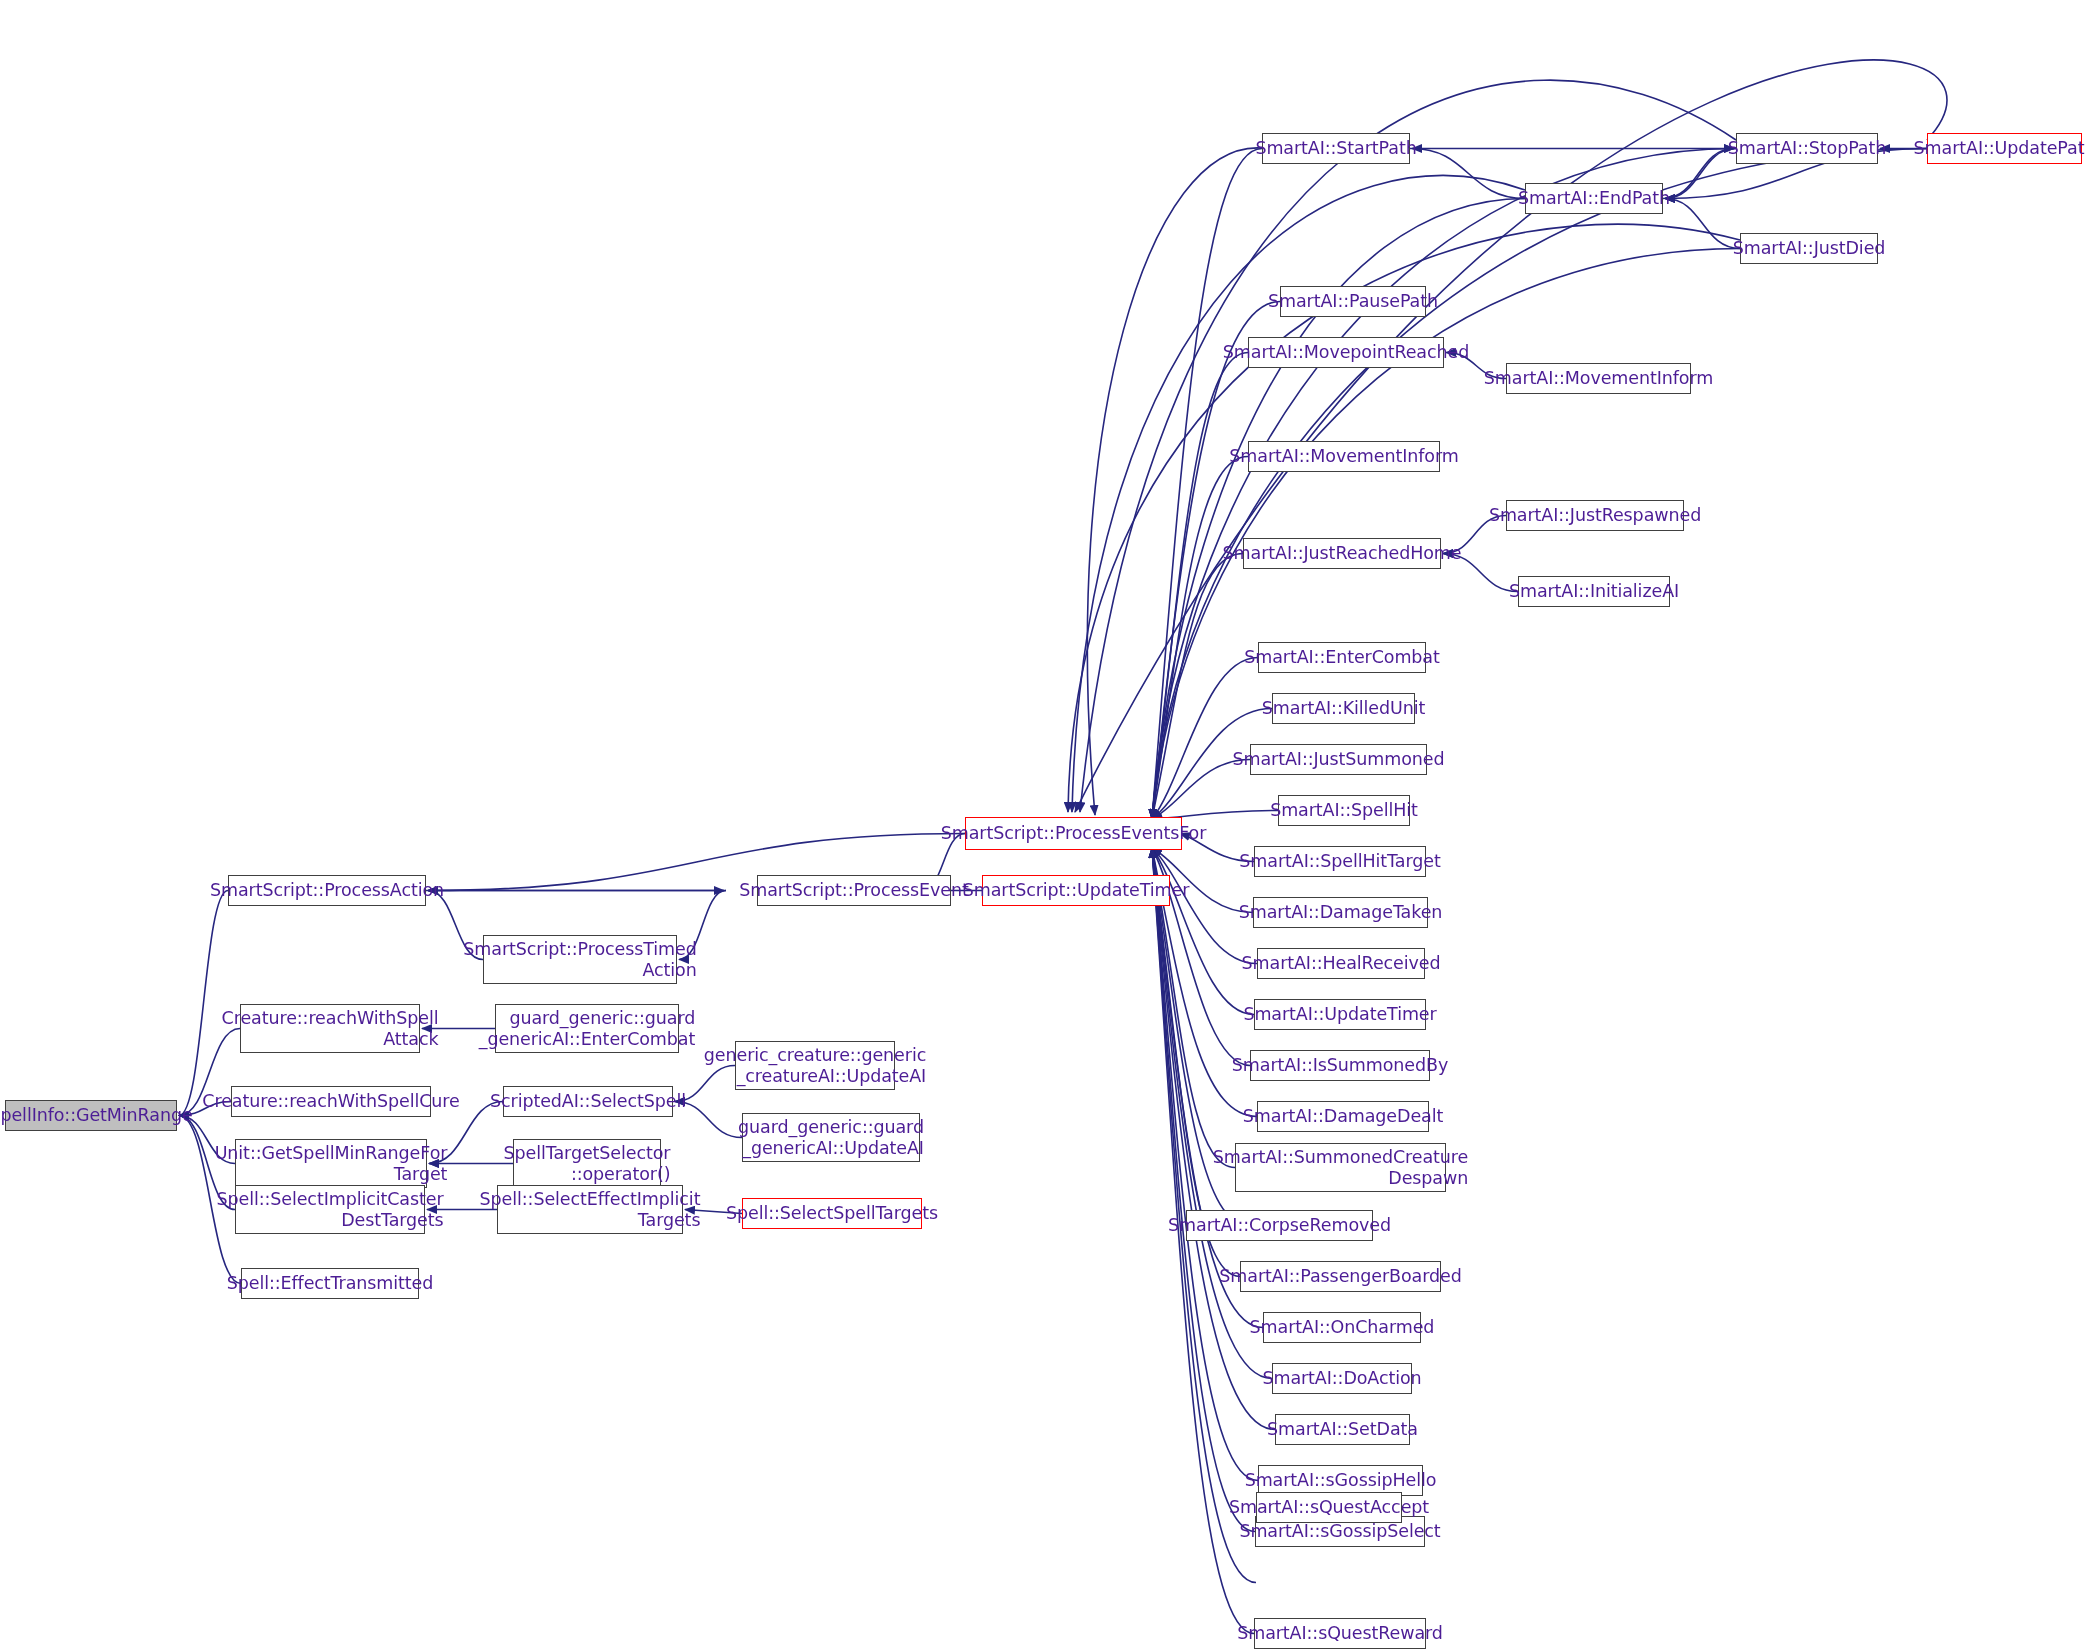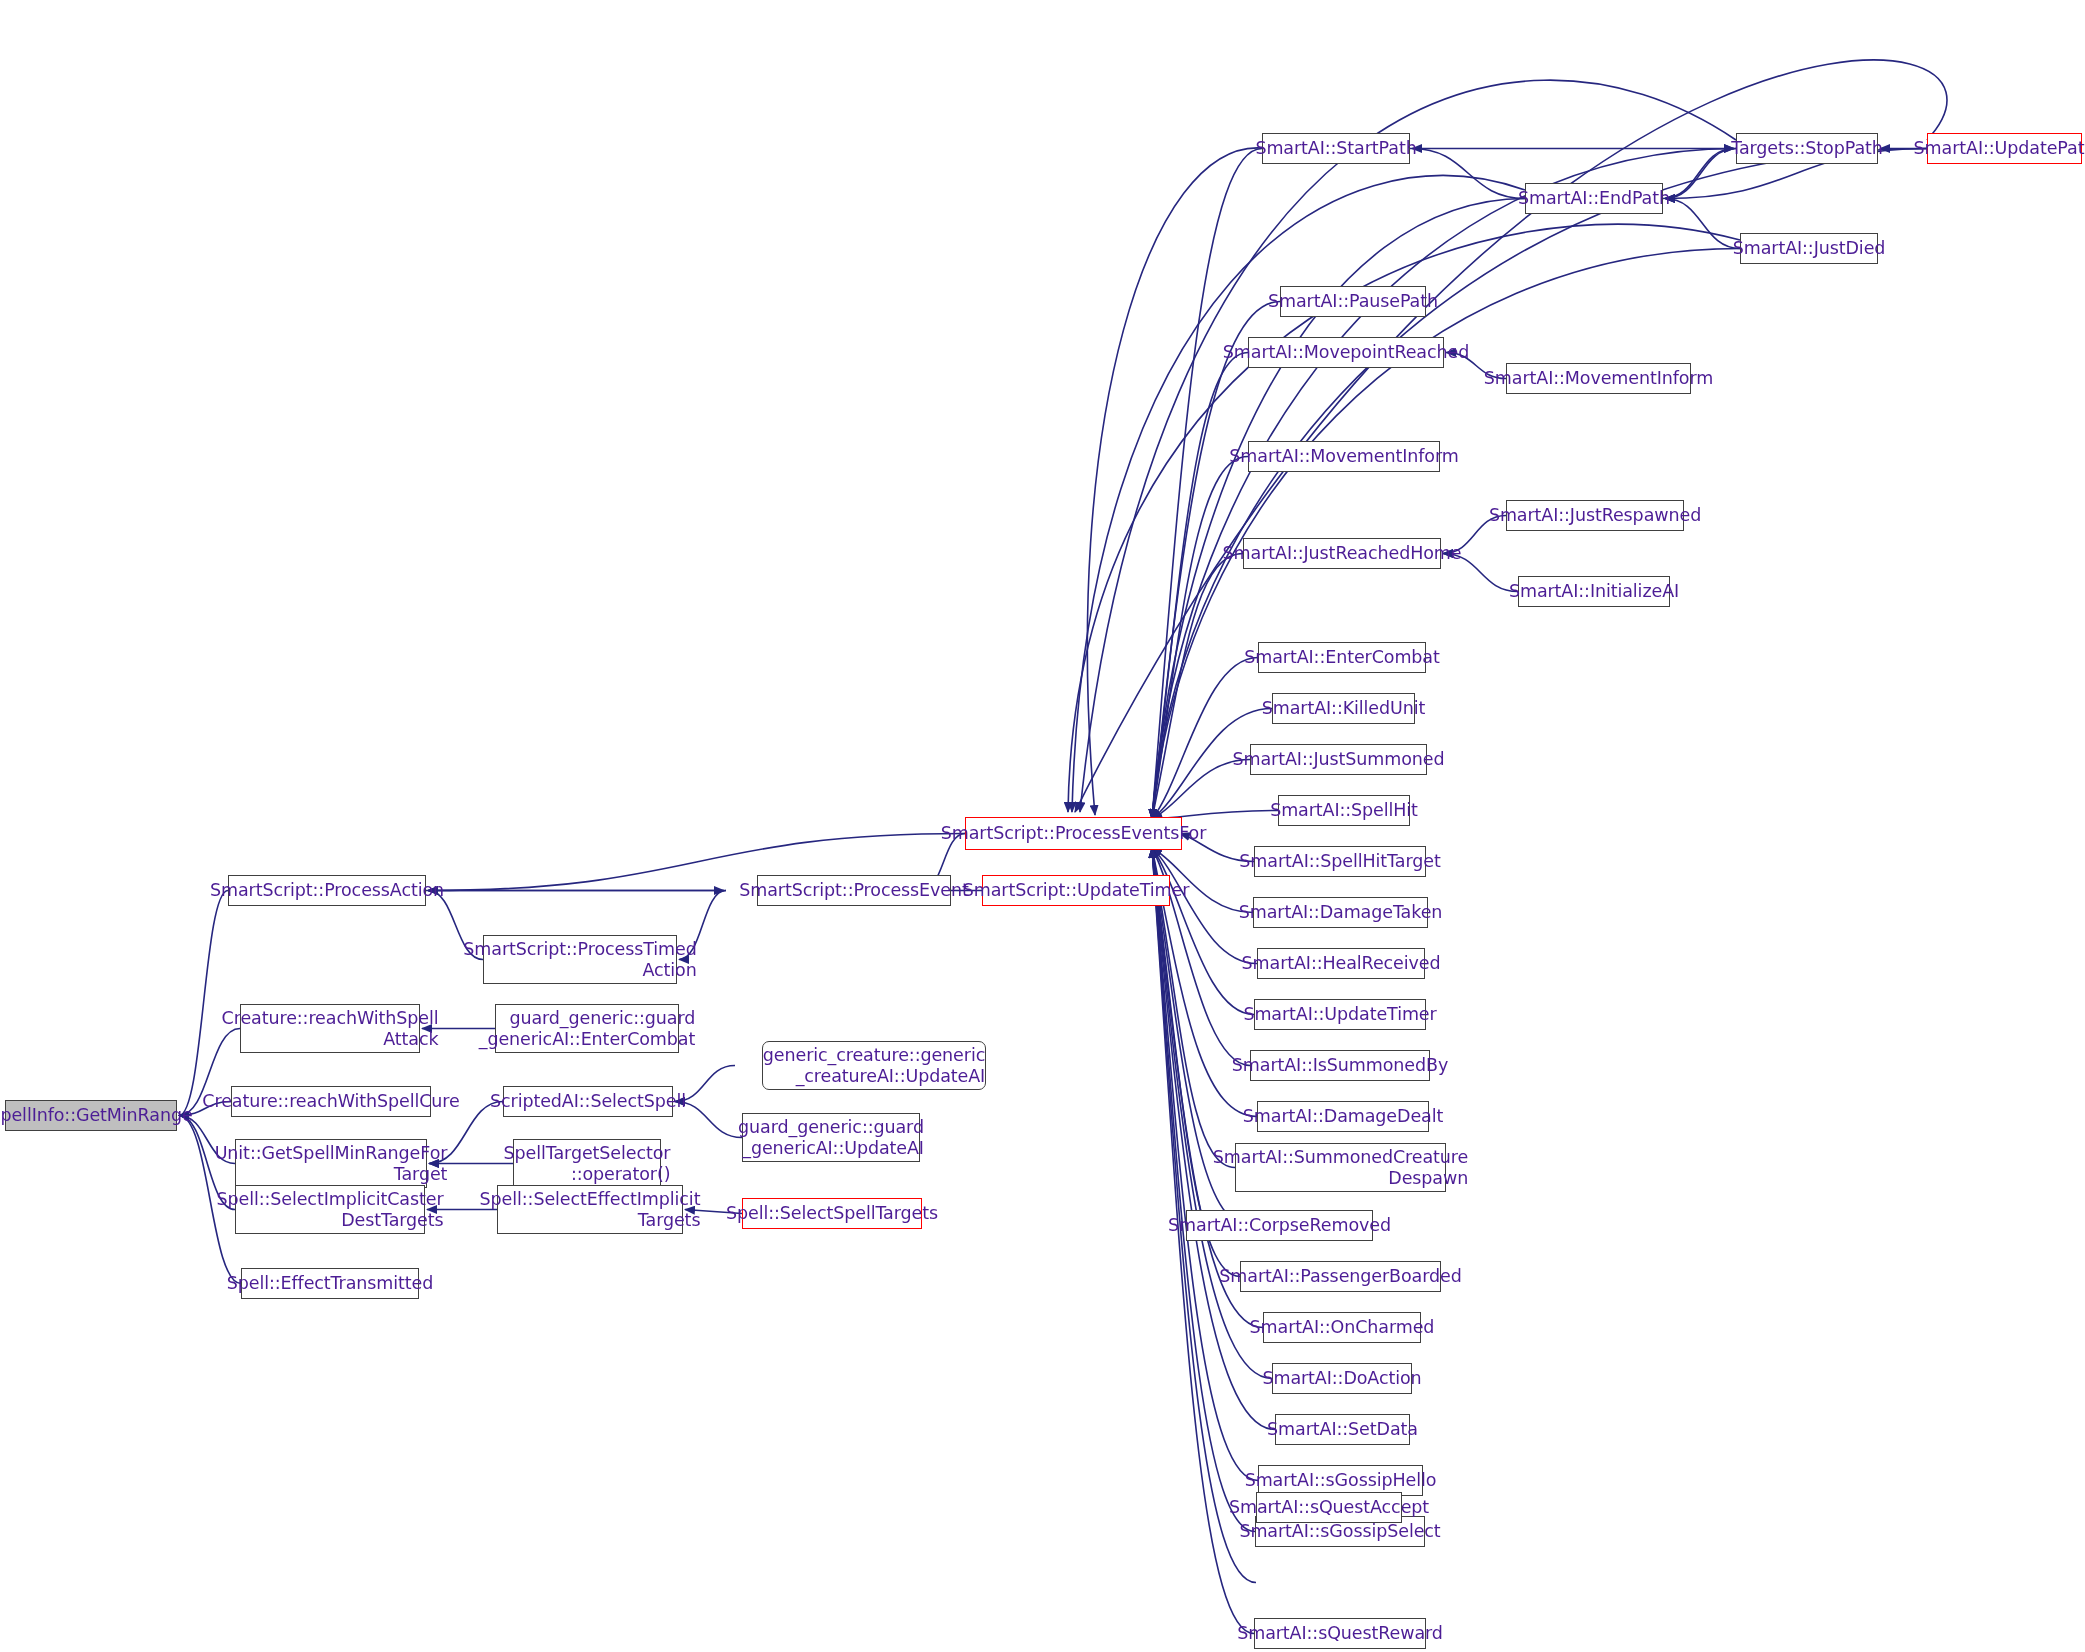--- a/index.html
+++ b/index.html
@@ -112,33 +112,33 @@
       <div class="node" style="left: 235px; top: 1185px; width: 190px; height: 49px;">Spell::SelectImplicitCaster
 DestTargets</div>
       <div class="node" style="left: 241px; top: 1268px; width: 178px; height: 31px;">Spell::EffectTransmitted</div>
       <div class="node" style="left: 495px; top: 1004px; width: 184px; height: 49px;">guard_generic::guard
 _genericAI::EnterCombat</div>
       <div class="node" style="left: 503px; top: 1086px; width: 170px; height: 31px;">ScriptedAI::SelectSpell</div>
       <div class="node" style="left: 513px; top: 1139px; width: 148px; height: 49px;">SpellTargetSelector
 ::operator()</div>
       <div class="node" style="left: 497px; top: 1185px; width: 186px; height: 49px;">Spell::SelectEffectImplicit
 Targets</div>
-      <div class="node" style="left: 762px; top: 1041px; width: 224px; height: 49px; border-radius: 7px;">generic_creature::generic
+      <div class="node" style="left: 735px; top: 1041px; width: 160px; height: 49px;">generic_creature::generic
 _creatureAI::UpdateAI</div>
       <div class="node" style="left: 742px; top: 1113px; width: 178px; height: 49px;">guard_generic::guard
 _genericAI::UpdateAI</div>
       <div class="node red" style="left: 742px; top: 1198px; width: 180px; height: 31px;">Spell::SelectSpellTargets</div>
       <div class="node" style="left: 228px; top: 875px; width: 198px; height: 31px;">SmartScript::ProcessAction</div>
       <div class="node" style="left: 726px; top: 875px; width: 194px; height: 31px; margin-left: 31px;">SmartScript::ProcessEvent</div>
       <div class="node" style="left: 483px; top: 935px; width: 194px; height: 49px;">SmartScript::ProcessTimed
 Action</div>
       <div class="node red" style="left: 965px; top: 817px; width: 217px; height: 33px;">SmartScript::ProcessEventsFor</div>
       <div class="node red" style="left: 982px; top: 875px; width: 188px; height: 31px;">SmartScript::UpdateTimer</div>
       <div class="node" style="left: 1262px; top: 133px; width: 148px; height: 31px;">SmartAI::StartPath</div>
-      <div class="node" style="left: 1736px; top: 133px; width: 142px; height: 31px;">Targets::StopPath</div>
+      <div class="node" style="left: 1736px; top: 133px; width: 142px; height: 31px;">SmartAI::StopPath</div>
       <div class="node red" style="left: 1927px; top: 133px; width: 155px; height: 31px;">SmartAI::UpdatePath</div>
       <div class="node" style="left: 1525px; top: 183px; width: 138px; height: 31px;">SmartAI::EndPath</div>
       <div class="node" style="left: 1740px; top: 233px; width: 138px; height: 31px;">SmartAI::JustDied</div>
       <div class="node" style="left: 1280px; top: 286px; width: 146px; height: 31px;">SmartAI::PausePath</div>
       <div class="node" style="left: 1248px; top: 337px; width: 196px; height: 31px;">SmartAI::MovepointReached</div>
       <div class="node" style="left: 1506px; top: 363px; width: 185px; height: 31px;">SmartAI::MovementInform</div>
       <div class="node" style="left: 1248px; top: 441px; width: 192px; height: 31px;">SmartAI::MovementInform</div>
       <div class="node" style="left: 1506px; top: 500px; width: 178px; height: 31px;">SmartAI::JustRespawned</div>
       <div class="node" style="left: 1243px; top: 538px; width: 198px; height: 31px;">SmartAI::JustReachedHome</div>
       <div class="node" style="left: 1518px; top: 576px; width: 152px; height: 31px;">SmartAI::InitializeAI</div>

